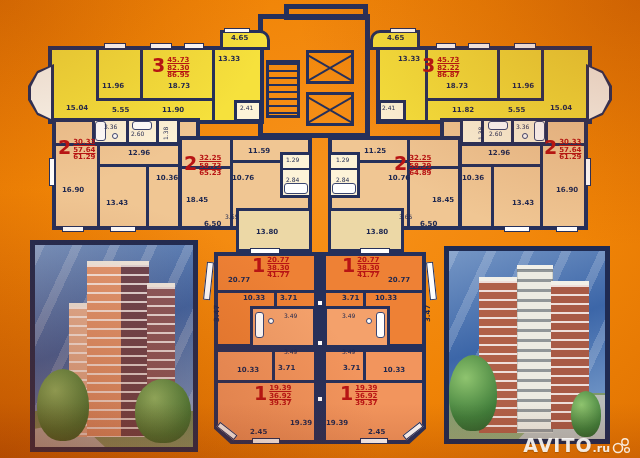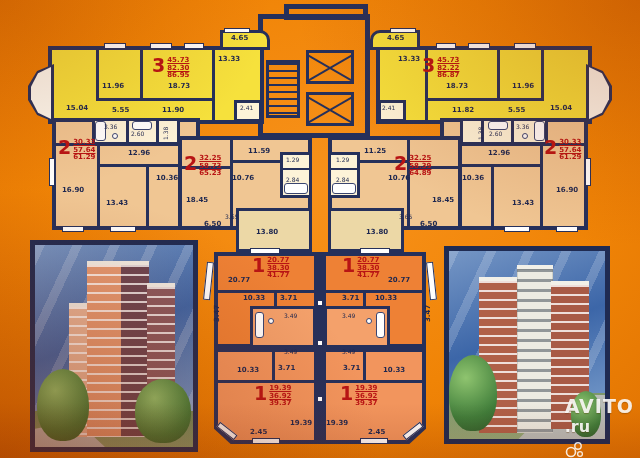--- a/index.html
+++ b/index.html
@@ -52,23 +52,23 @@
   .ground{position:absolute; left:0; right:0; bottom:0; height:36px;
     background:linear-gradient(180deg,#6b8a5c,#87a06f);}
   .road{position:absolute; background:#b9bdb9;}
   .tree{position:absolute; border-radius:50% 50% 45% 45%;
     background:radial-gradient(circle at 35% 30%, #8fc46f, #3f7d3a 65%, #2c5c2b);}
   .tower{position:absolute; box-sizing:border-box; border-top:4px solid #f2f0e8;}
   .floors{position:absolute; inset:0;
     background:repeating-linear-gradient(180deg, rgba(255,255,255,.8) 0 2px, rgba(0,0,0,0) 2px 9px);}
   
   #watermark{position:absolute; right:8px; bottom:2px; z-index:65; display:flex; align-items:baseline;
-    color:rgba(255,255,255,.88); text-shadow:0 1px 1px rgba(90,50,0,.35);flex-direction:column;}
+    color:rgba(255,255,255,.88); text-shadow:0 1px 1px rgba(90,50,0,.35);}
   #watermark .brand{font-size:19px; font-weight:700; letter-spacing:1px;}
-  #watermark .tld{font-size:16px; font-weight:700;}
+  #watermark .tld{font-size:11px; font-weight:700;}
   #watermark svg{margin-left:2px; position:relative; top:4px;}
 </style>
 </head>
 <body>
 
 <div id="stage">
 
   <div class="abs" id="plan" style="inset:0;">
 
     <div class="rm" style="left:258px;top:14px;width:112px;height:124px;border-width:5px;"></div>

